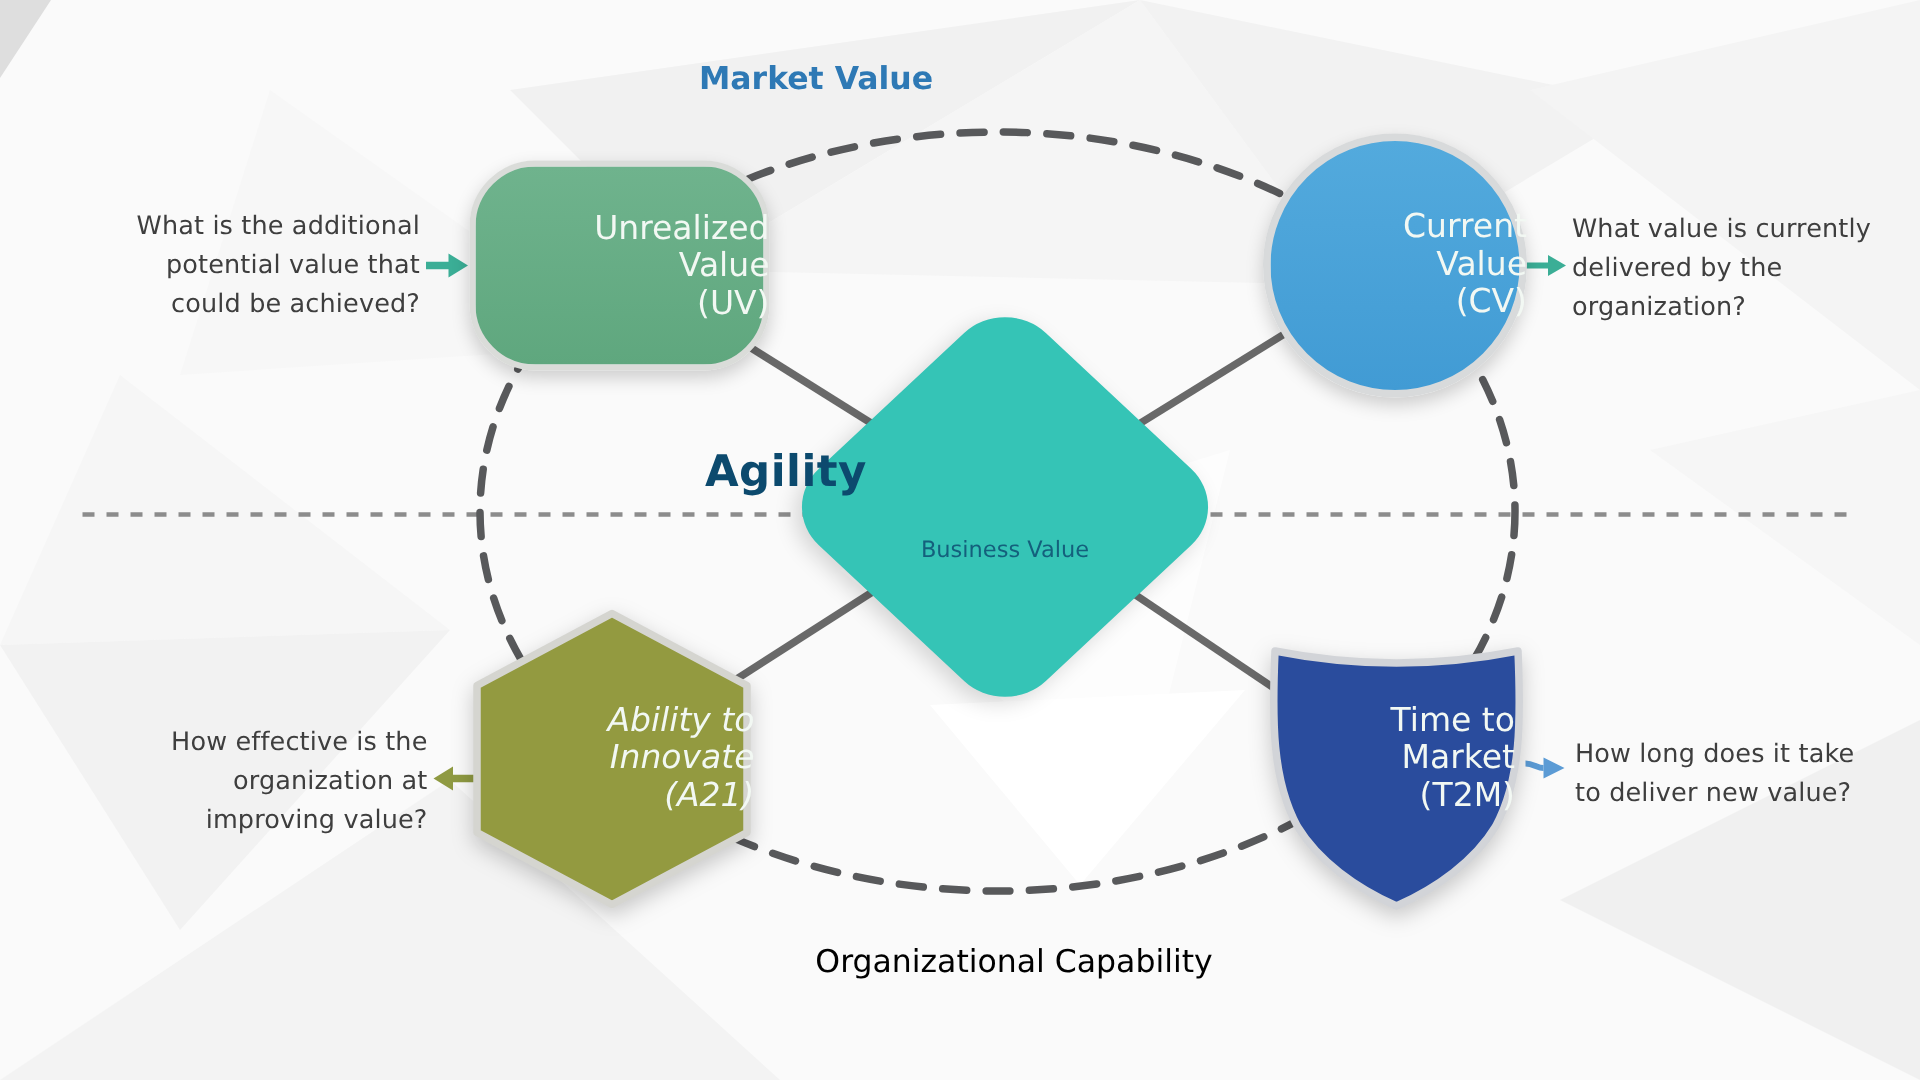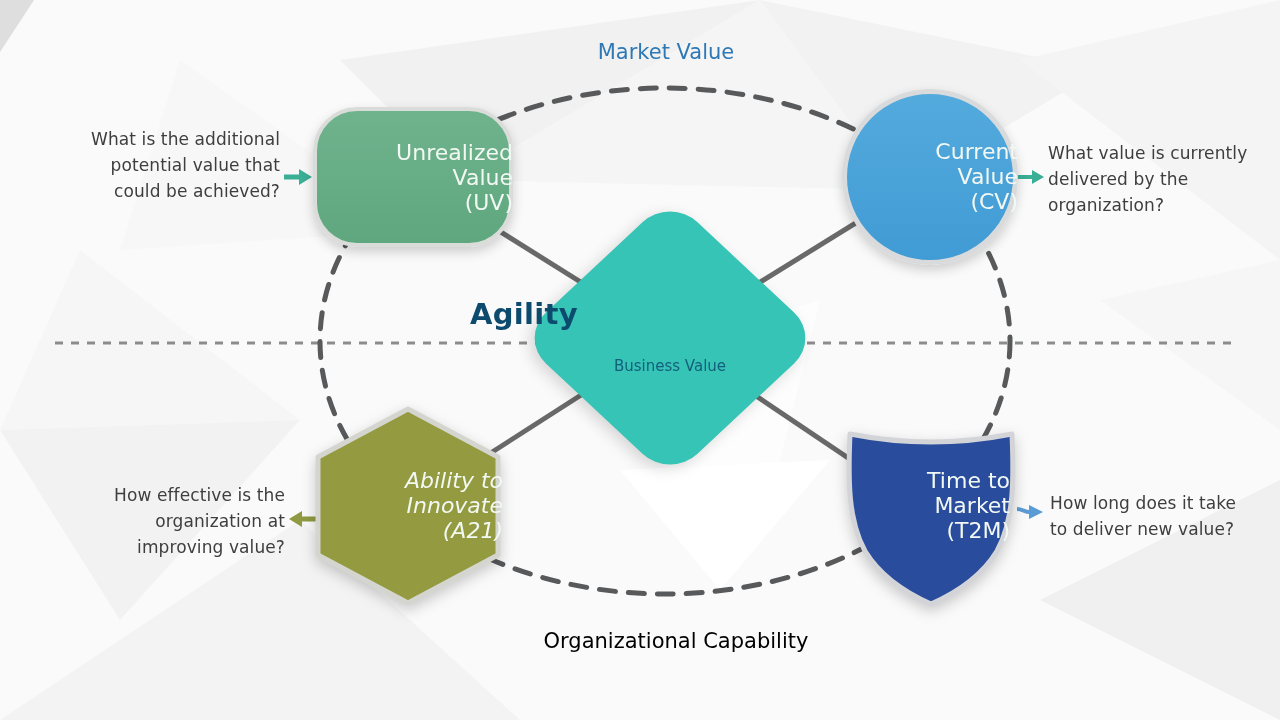--- a/index.html
+++ b/index.html
@@ -51,22 +51,22 @@
   #agility-subtitle{
     position:absolute;left:470px;top:357px;width:400px;text-align:center;
     color:#14607c;font-size:15px;z-index:6;
   }
   #a2i-svg,#t2m-svg{position:absolute;z-index:5;filter:drop-shadow(0 5px 7px rgba(0,0,0,.2));}
   #a2i-svg{left:313px;top:403px;}
   #t2m-svg{left:840px;top:418px;}
 
   
   #market-label{
-    position:absolute;left:466px;top:40px;width:400px;text-align:center;
-    color:#2e79b5;font-size:21px;z-index:3;
+    position:absolute;left:466px;top:40px;width:400px;text-align:left;
+    color:#2e79b5;font-size:21px;z-index:3;font-weight:bold;
   }
   #org-label{
     position:absolute;left:476px;top:629px;width:400px;text-align:center;
     color:#000000;font-size:21px;z-index:3;
   }
 </style>
 </head>
 <body>
 
 <div id="stage">
@@ -129,21 +129,21 @@
 
   <svg id="t2m-svg" width="182" height="195">
     <path d="M10,16 Q91,32 172,16 C174,62 174,102 157,133 C143,156 118,174 91,186 C64,174 39,156 25,133 C8,102 8,62 10,16 Z" stroke="#d2d4d8" stroke-width="5" stroke-linejoin="round" fill="#2a4c9d"></path>
   </svg>
   <div class="node-text" style="left:828px;top:468px;width:182px;">
     <div>Time to</div>
     <div>Market</div>
     <div>(T2M)</div>
   </div>
 
-  <div class="question q-right" style="left:60px;top:126px;width:220px;">
+  <div class="question q-right" style="left:60px;top:138px;width:220px;">
     <div>What is the additional</div>
     <div>potential value that</div>
     <div>could be achieved?</div>
   </div>
   <svg class="arrow" style="left:283px;top:167px;" width="30" height="20">
     <path d="M1,10 H17" stroke="#3bae96" stroke-width="5" fill="none"></path>
     <polygon points="16,2 29,10 16,18" fill="#3bae96"></polygon>
   </svg>
 
   <div class="question q-left" style="left:1048px;top:140px;width:240px;">

